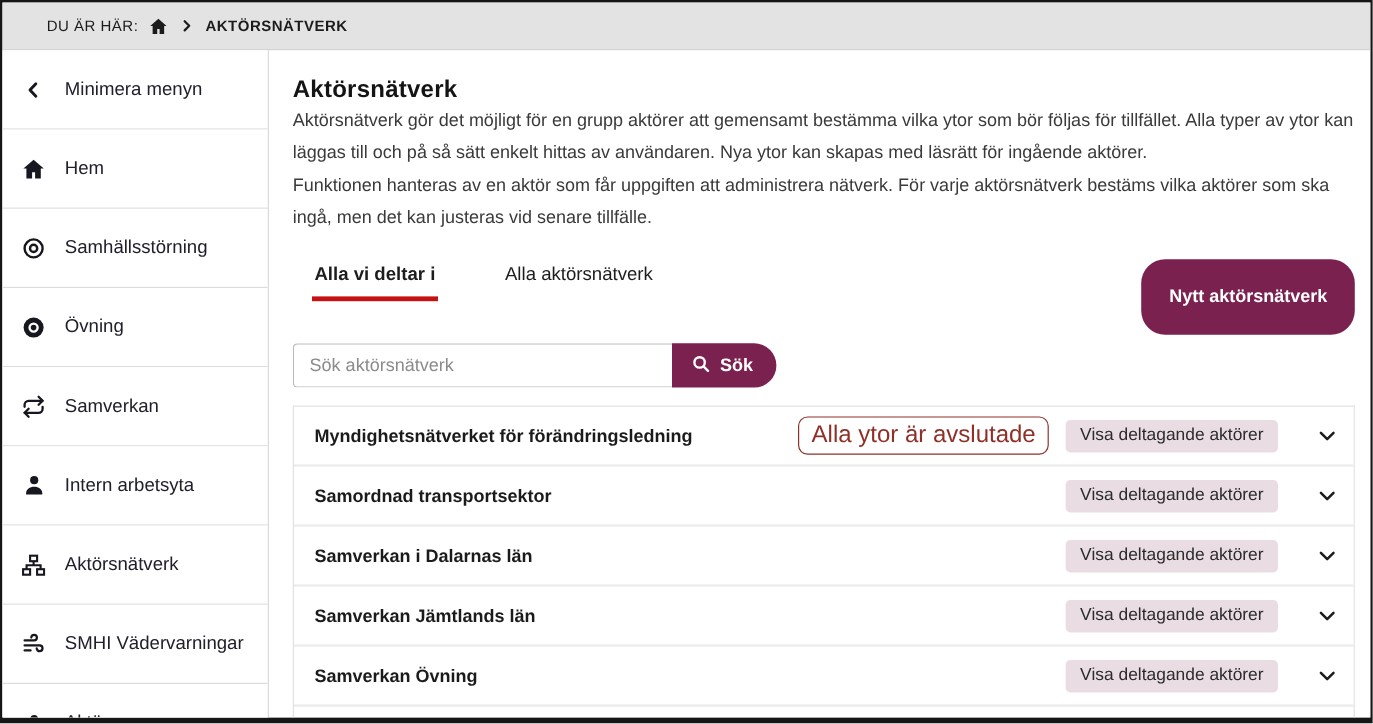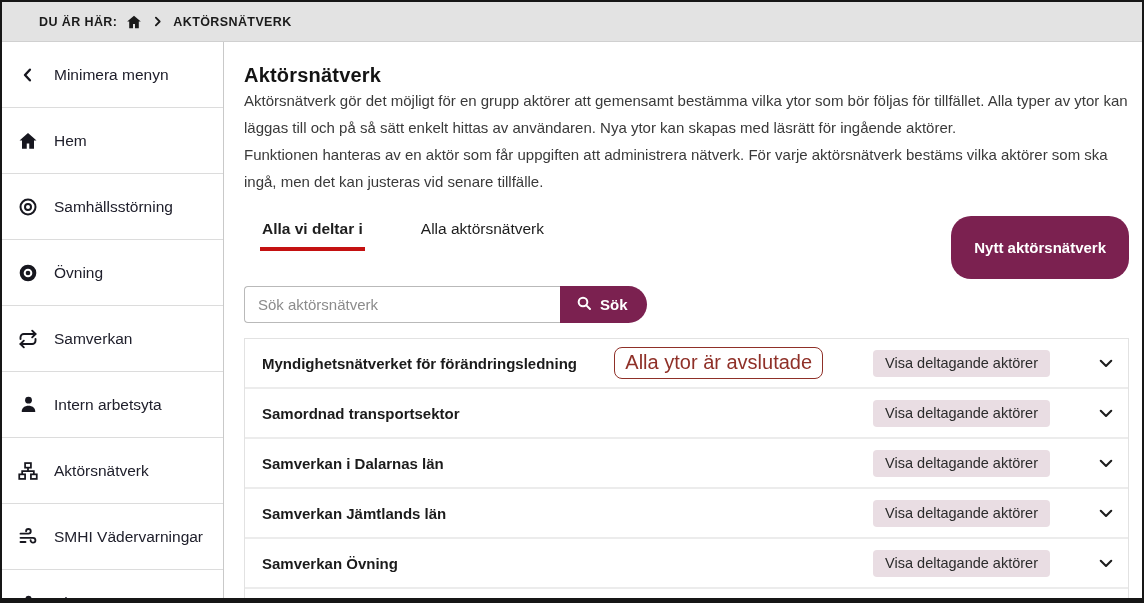--- a/index.html
+++ b/index.html
@@ -21,21 +21,21 @@
     height: 40px; flex: 0 0 40px;
     background: #e3e3e3;
     border-bottom: 1px solid #d0d0d0;
     display: flex; align-items: center;
     padding-left: 37px;
     gap: 9px;
     color: #1b1b1b;
     font-size: 12.5px;
     letter-spacing: 0.4px;
   }
-  .topbar .you-are-here { font-weight: 700; }
+  .topbar .you-are-here { font-weight: 400; }
   .topbar .crumb-current { font-weight: 700; }
   .topbar svg { display: block; }
 
   
   .body-wrap { flex: 1; display: flex; min-height: 0; }
 
   
   .sidebar {
     width: 222px; flex: 0 0 222px;
     background: #ffffff;
@@ -123,38 +123,37 @@
     margin-top: 15px;
     border: 1px solid #e2e2e2; border-bottom: none;
     flex: 1; overflow: hidden;
   }
   .net-row {
     height: 50px;
     background: #fff;
     display: flex; align-items: center;
     padding: 0 13px 0 17px;
     border-bottom: 2px solid #ececec;
-    gap: 36px;
   }
   .net-name { flex: 1; font-size: 15px; font-weight: 700; color: #1b1b1b; }
   .net-badge {
     border: 1.5px solid #8f3028; color: #8f3028;
     background: #fff;
     border-radius: 8px;
     font-size: 20px;
     padding: 3px 10px 4px;
     margin-right: 14px;
     white-space: nowrap;
   }
   .btn-show-actors {
     background: #e9dde3; color: #2b2b2b;
     border: none; border-radius: 4px;
     font-family: inherit; font-size: 14.5px;
     padding: 5px 12px 6px;
-    margin-right: 11px;
+    margin-right: 32px;
     cursor: pointer;
     white-space: nowrap;
   }
   .row-chevron { color: #1d1d1d; cursor: pointer; display: flex; }
 </style>
 </head>
 <body>
 
 <div class="screen">
 

